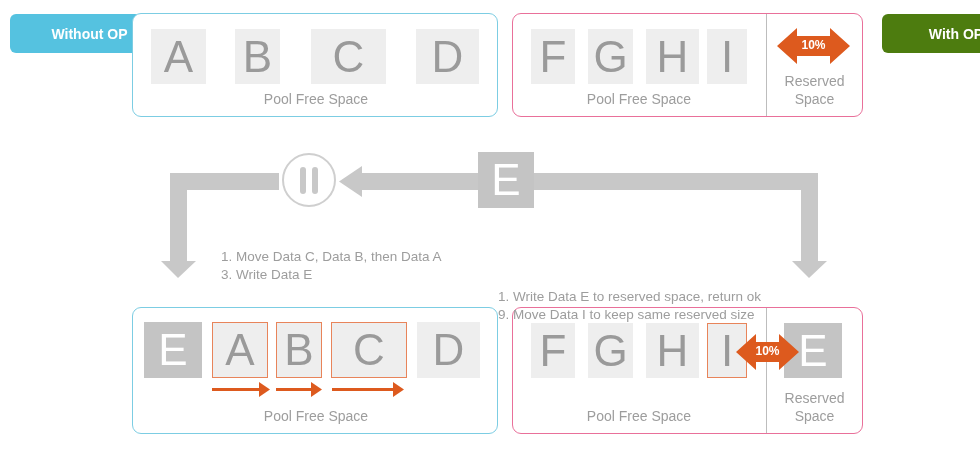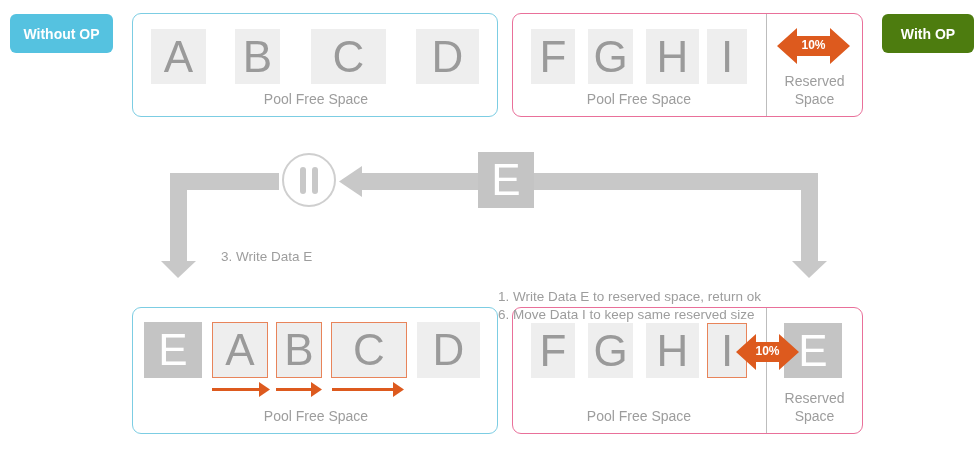--- a/index.html
+++ b/index.html
@@ -1,20 +1,20 @@
 <!DOCTYPE html>
 <html><head>
 <meta charset="utf-8">
 <style>
   html, body { margin:0; padding:0; background:#ffffff; }
   body { width:980px; height:450px; position:relative; overflow:hidden;
          font-family:"Liberation Sans", sans-serif; }
   .abs { position:absolute;font-weight:bold; }
   .badge { position:absolute; color:#fff; font-weight:bold; font-size:14px;
-           border-radius:6px; display:flex; align-items:center; justify-content:center; }
+           border-radius:6px; display:flex; align-items:center; justify-content:center;padding-left:28px; }
   .badge-blue { background:#55c2e0; }
   .badge-pink { background:#4d7c0f; }
   .panel { position:absolute; border:1.5px solid; border-radius:9px; background:#fff; box-sizing:border-box; }
   .panel-blue { border-color:#7ccde3; }
   .panel-pink { border-color:#e9709a; }
   .blk { position:absolute; background:#eeeeee; color:#9a9a9a; font-size:44px;
          display:flex; align-items:center; justify-content:center; box-sizing:border-box;
          font-family:"Liberation Sans", sans-serif; font-weight:300; }
   .blk.dark { background:#c4c4c4; color:#ffffff; }
   .blk.hl { border:1.5px solid #e8845a; }
@@ -115,18 +115,19 @@
     <polygon fill="#dd5a1e" points="736,352 756,334 756,342 779,342 779,334 799,352 779,370 779,362 756,362 756,370"></polygon>
   </g>
 </svg>
 
 <div class="blk dark" style="left:478px;top:152px;width:56px;height:56px;">E</div>
 
 <div class="abs" style="left:797px;top:38px;width:33px;text-align:center;color:#fff;font-size:12px;">10%</div>
 <div class="abs" style="left:752px;top:344px;width:31px;text-align:center;color:#fff;font-size:12px;">10%</div>
 
 <div class="step" style="left:221px;top:248px;">
+  <div>1. Move Data C, Data B, then Data A</div>
   <div>3. Write Data E</div>
 </div>
 <div class="step" style="left:498px;top:248px;margin-top:40px;">
   <div>1. Write Data E to reserved space, return ok</div>
-  <div>6. Move Data I to keep same reserved size</div>
+  <div>9. Move Data I to keep same reserved size</div>
 </div>
 
 </body></html>

